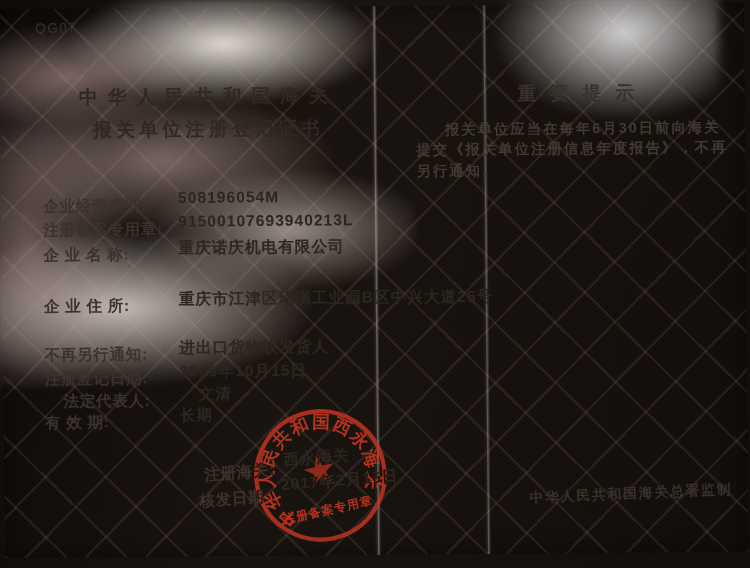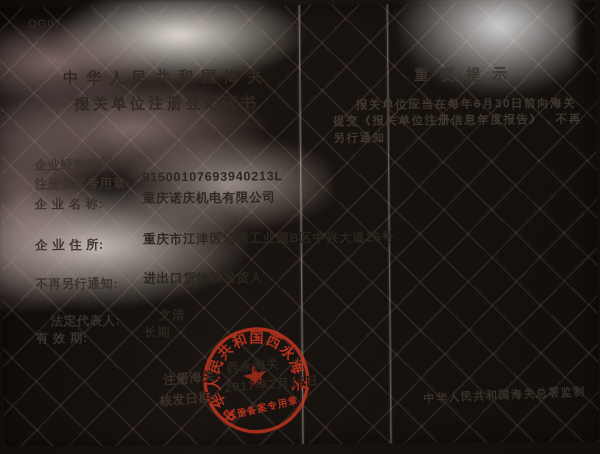--- a/index.html
+++ b/index.html
@@ -99,36 +99,41 @@
       <div class="title-l2">报关单位注册登记证书</div>
     </div>
 
     <div class="notice">
       <div class="notice-title">重要提示</div>
       <p class="notice-body">报关单位应当在每年6月30日前向海关提交《报关单位注册信息年度报告》，不再另行通知。</p>
     </div>
 
     <div class="row r0">
       <span class="lbl">企业经营类别:</span>
+      <span class="val">508196054M</span>
     </div>
     <div class="row r1">
       <span class="lbl">注册备案专用章:</span>
       <span class="val">91500107693940213L</span>
     </div>
     <div class="row r2">
       <span class="lbl">企 业 名 称:</span>
       <span class="val">重庆诺庆机电有限公司</span>
     </div>
     <div class="row r3">
       <span class="lbl">企 业 住 所:</span>
       <span class="val">重庆市江津区珞璜工业园B区中兴大道26号</span>
     </div>
     <div class="row r4">
       <span class="lbl">不再另行通知:</span>
       <span class="val">进出口货物收发货人</span>
+    </div>
+    <div class="row r5">
+      <span class="lbl">注册登记日期:</span>
+      <span class="val">2009年10月15日</span>
     </div>
     <div class="row r6">
       <span class="lbl">法定代表人:</span>
       <span class="val">文清</span>
     </div>
     <div class="row r7">
       <span class="lbl">有 效 期:</span>
       <span class="val">长期</span>
     </div>
     <div class="row r8">

